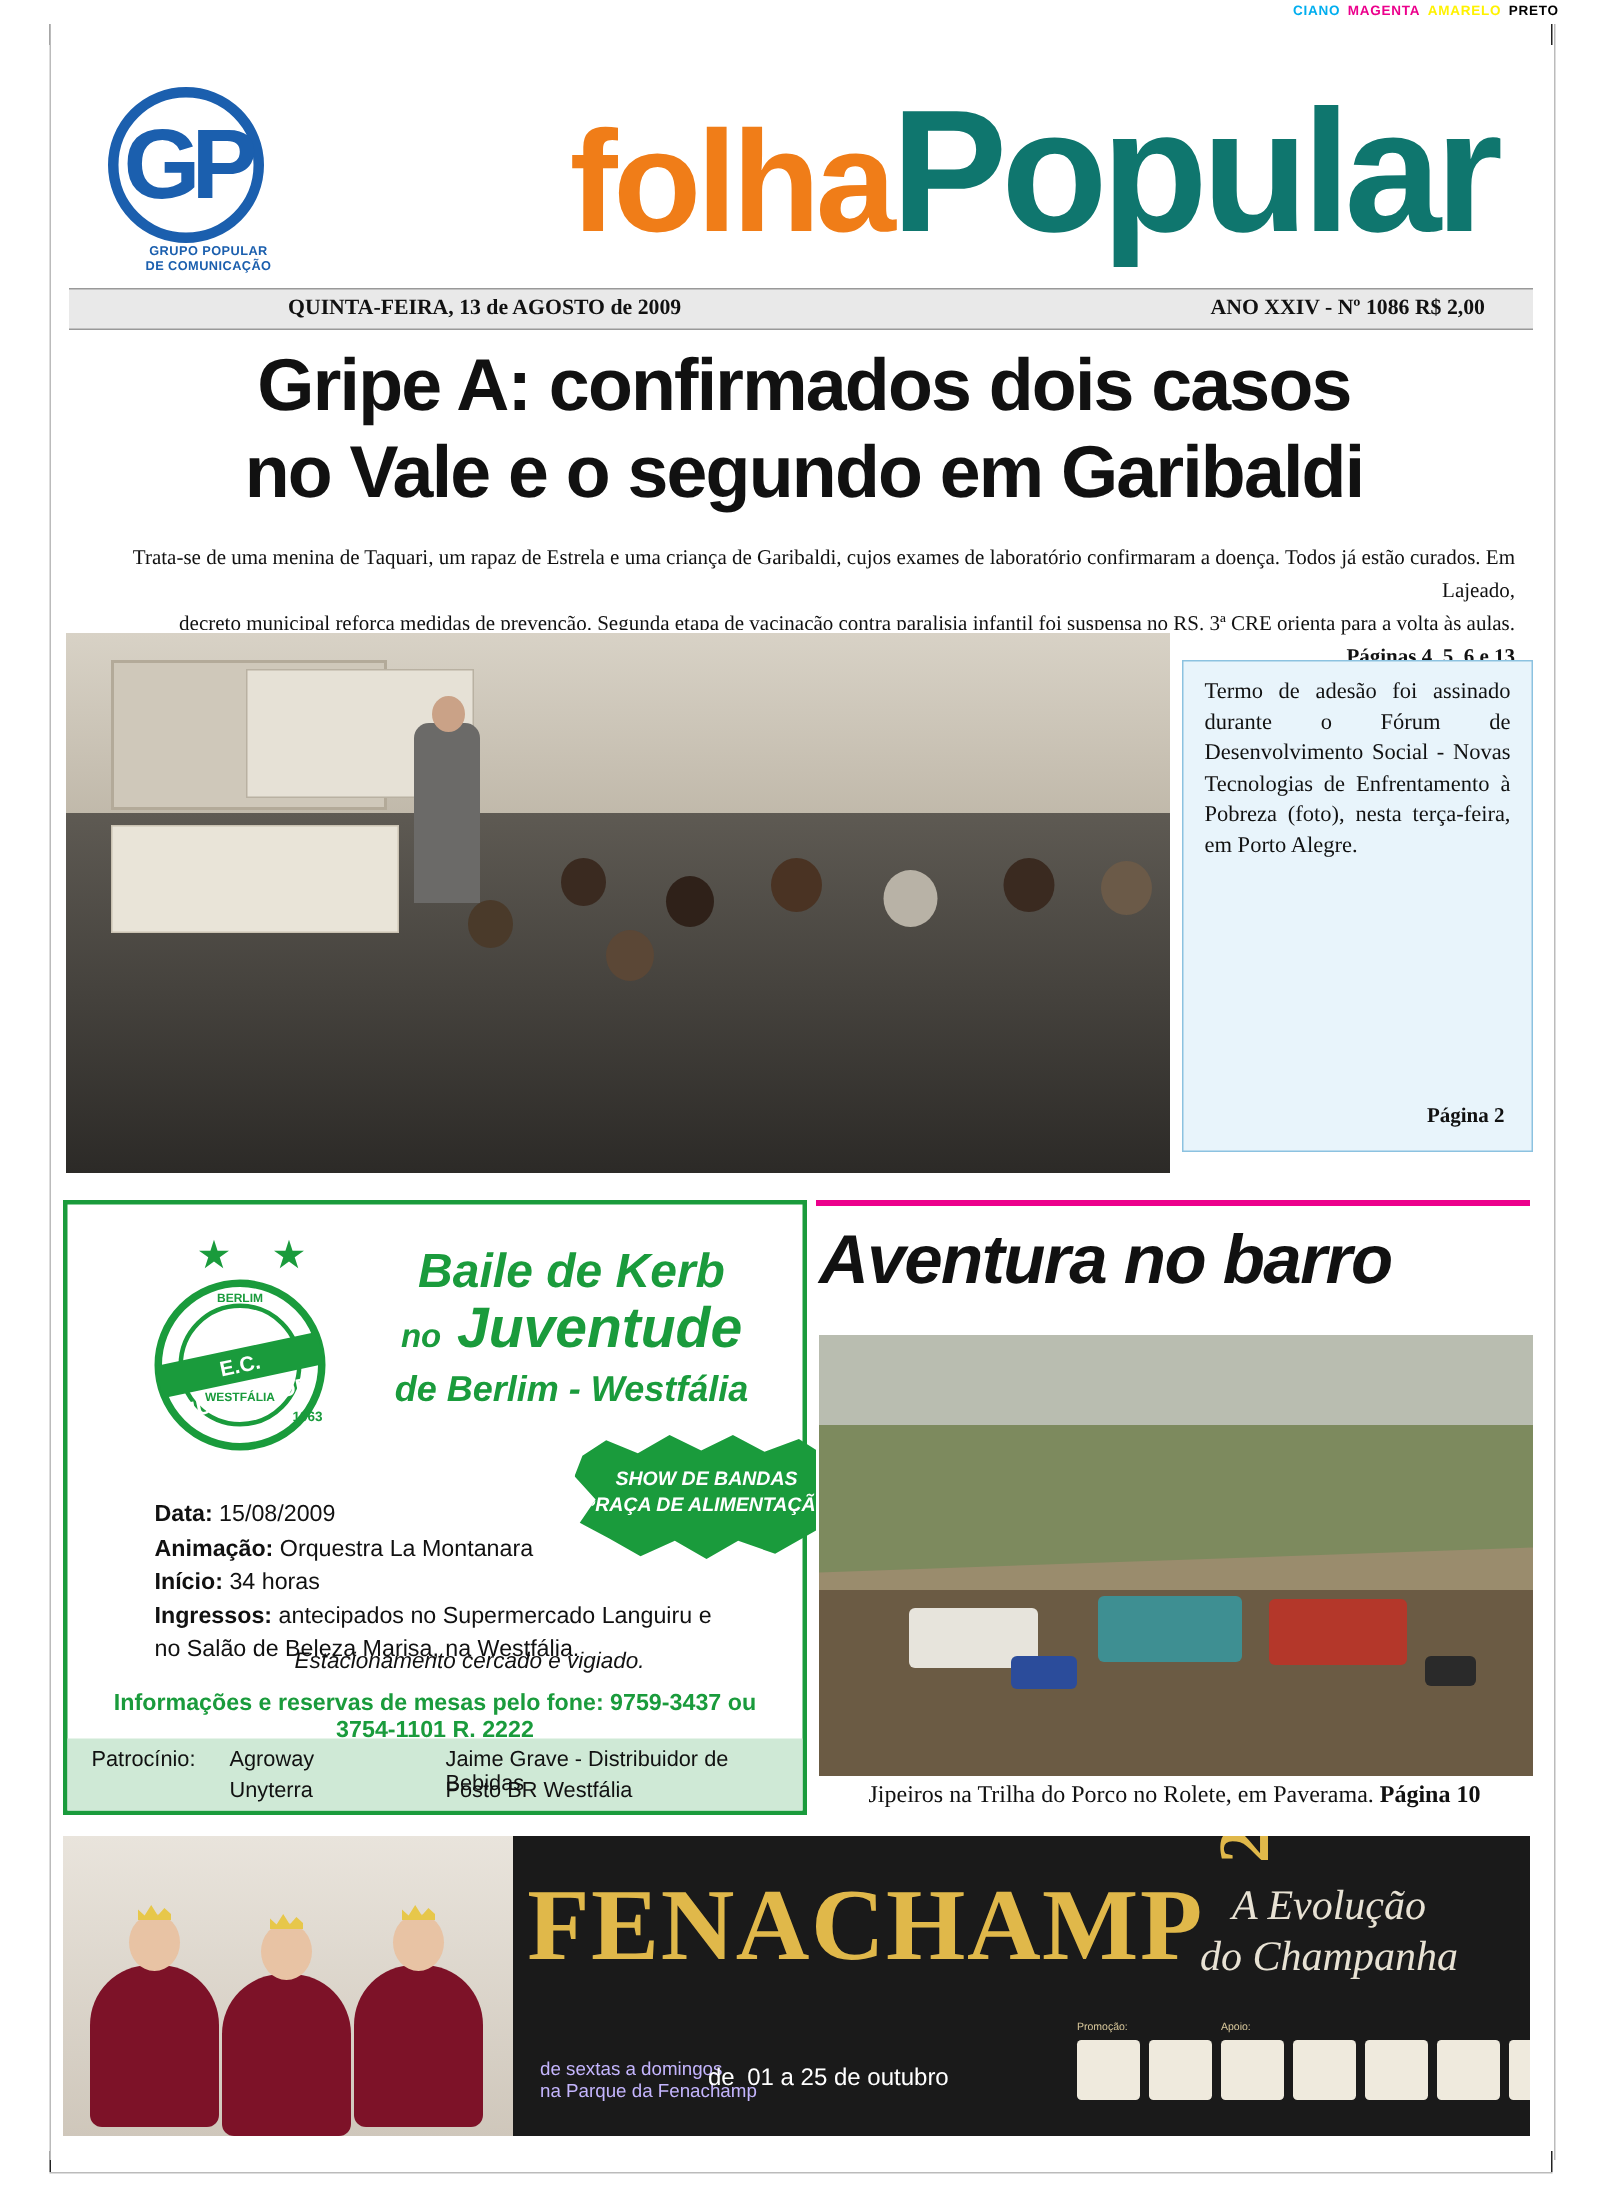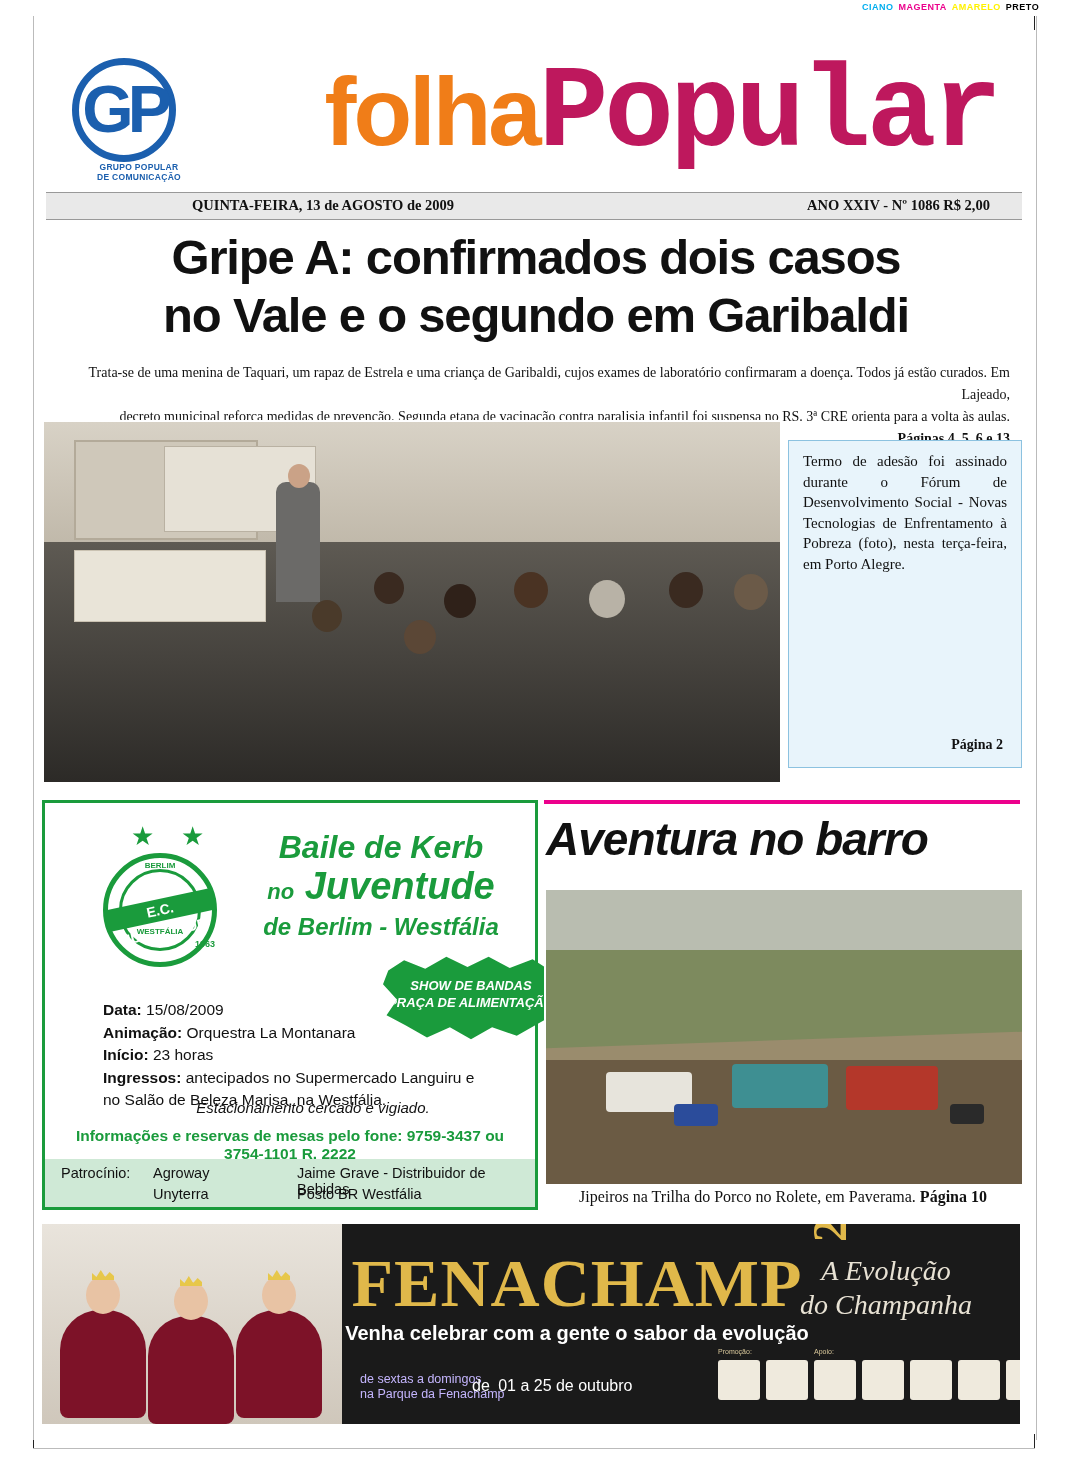--- a/index.html
+++ b/index.html
@@ -18,21 +18,21 @@
   .sheet{position:absolute;left:33px;top:16px;width:1002px;height:1424px;border-left:1px solid #bbb;border-right:1px solid #bbb;}
 
   
   .masthead{position:absolute;left:46px;top:40px;width:976px;height:148px;display:flex;align-items:center;}
   .logo{width:150px;height:120px;position:relative;flex:0 0 auto;margin-left:18px;}
   .logo-circle{position:absolute;left:8px;top:4px;width:104px;height:104px;border-radius:50%;border:7px solid #1b5fae;box-sizing:border-box;background:#fff;}
   .logo-gp{position:absolute;left:8px;top:12px;width:104px;height:86px;text-align:center;font-family:"Liberation Sans",sans-serif;font-weight:bold;font-size:66px;color:#1b5fae;line-height:86px;letter-spacing:-6px;}
   .logo-sub{position:absolute;left:0;top:108px;width:150px;text-align:center;font-family:"Liberation Sans",sans-serif;font-size:8.5px;color:#1b5fae;font-weight:bold;line-height:10px;letter-spacing:.3px;}
   .title-wrap{flex:1 1 auto;text-align:right;padding-right:24px;}
   .t-folha{font-family:"Liberation Sans",sans-serif;font-weight:bold;font-size:96px;color:#f07d18;letter-spacing:-3px;}
-  .t-popular{font-family:Liberation Mono, monospace;font-weight:bold;font-size:116px;color:#be185d;letter-spacing:-4px;}
+  .t-popular{font-family:Liberation Sans, sans-serif;font-weight:bold;font-size:116px;color:#0f766e;letter-spacing:-4px;}
 
   .bar{position:absolute;left:46px;top:192px;width:976px;height:26px;background:#e9e9e9;border-top:1px solid #999;border-bottom:1px solid #999;}
   .bar .date{position:absolute;left:146px;top:4px;font-size:14.5px;font-weight:bold;}
   .bar .issue{position:absolute;right:32px;top:4px;font-size:14.5px;font-weight:bold;}
 
   
   .headline{position:absolute;left:60px;top:228px;width:952px;text-align:center;font-family:"Liberation Sans",sans-serif;font-weight:bold;font-size:49px;line-height:58px;letter-spacing:-1.2px;}
   .lead{position:absolute;left:70px;top:362px;width:940px;text-align:right;font-size:14px;line-height:22px;}
   .lead b{font-weight:bold;}
 
@@ -194,21 +194,21 @@
     <div class="kerb-t1">Baile de Kerb</div>
     <div class="kerb-t2"><small>no</small> <span>Juventude</span></div>
     <div class="kerb-t3">de Berlim - Westfália</div>
     <div class="burst">
       <div>SHOW DE BANDAS</div>
       <div>PRAÇA DE ALIMENTAÇÃO</div>
     </div>
     <div class="kerb-info">
       <div><b>Data:</b> <span>15/08/2009</span></div>
       <div><b>Animação:</b> <span>Orquestra La Montanara</span></div>
-      <div><b>Início:</b> <span>23 horas</span></div>
+      <div><b>Início:</b> <span>34 horas</span></div>
       <div><b>Ingressos:</b> <span>antecipados no Supermercado Languiru e</span></div>
       <div>no Salão de Beleza Marisa, na Westfália.</div>
     </div>
     <div class="kerb-park">Estacionamento cercado e vigiado.</div>
     <div class="kerb-phone">Informações e reservas de mesas pelo fone: 9759-3437 ou 3754-1101 R. 2222</div>
     <div class="kerb-foot">
       <div class="c1">Patrocínio:</div>
       <div class="c2">Agroway</div>
       <div class="c3">Unyterra</div>
       <div class="c4">Jaime Grave - Distribuidor de Bebidas</div>
@@ -254,21 +254,20 @@
           <div class="face"></div>
           <div class="crown"></div>
         </div>
     </div>
     <div class="fena-title">FENACHAMP</div>
     <div class="fena-year">2009</div>
     <div class="fena-script">
       <div>A Evolução</div>
       <div>do Champanha</div>
     </div>
-    <div class="fena-sub">Venha celebrar com a gente o sabor da evolução</div>
     <div class="fena-when">
       <div>de sextas a domingos</div>
       <div>na Parque da Fenachamp</div>
     </div>
     <div class="fena-dates"><span>de</span> <span>01 a 25 de outubro</span></div>
     <div class="fena-logos">
       <div class="lbl" style="left:0;">Promoção:</div>
       <div class="lbl" style="left:96px;">Apoio:</div>
       <div class="lg" style="left:0;"></div>
       <div class="lg" style="left:48px;"></div>

